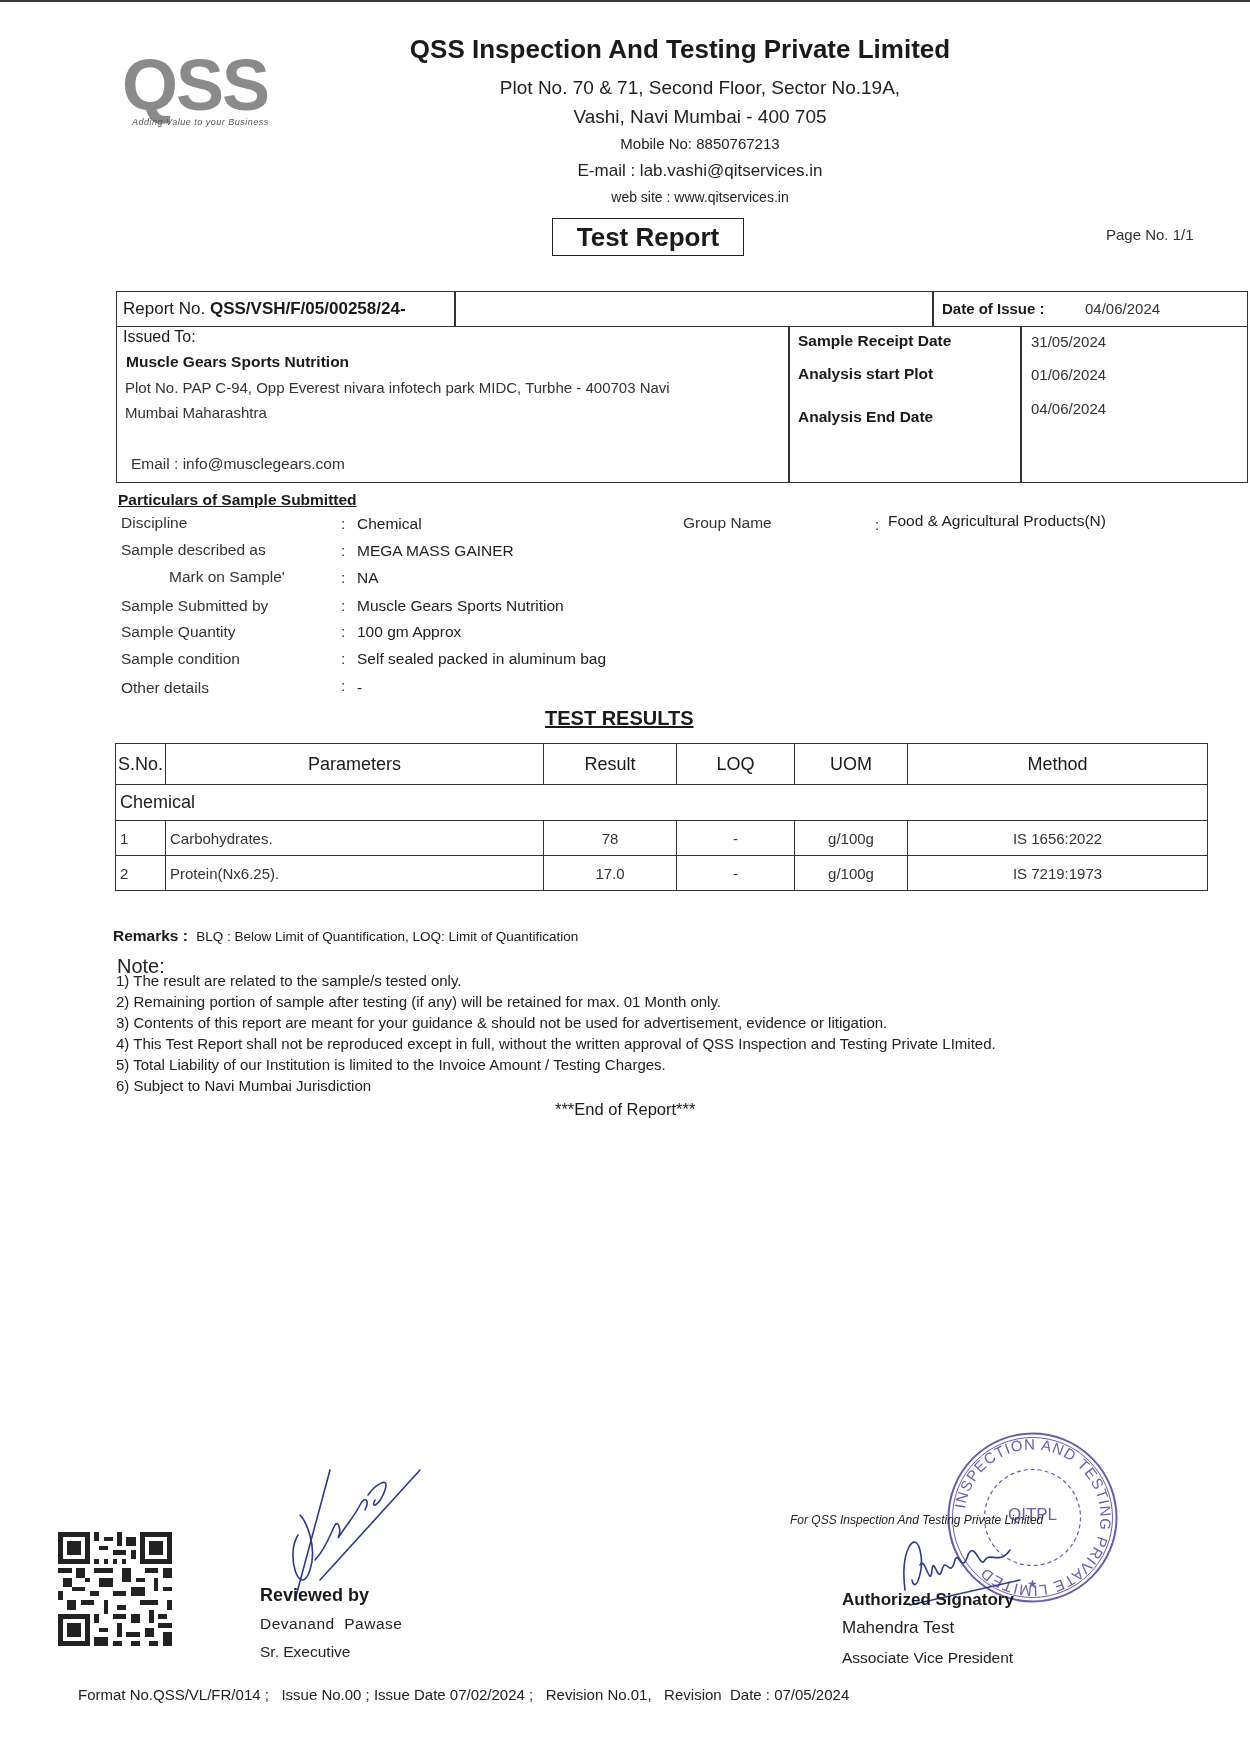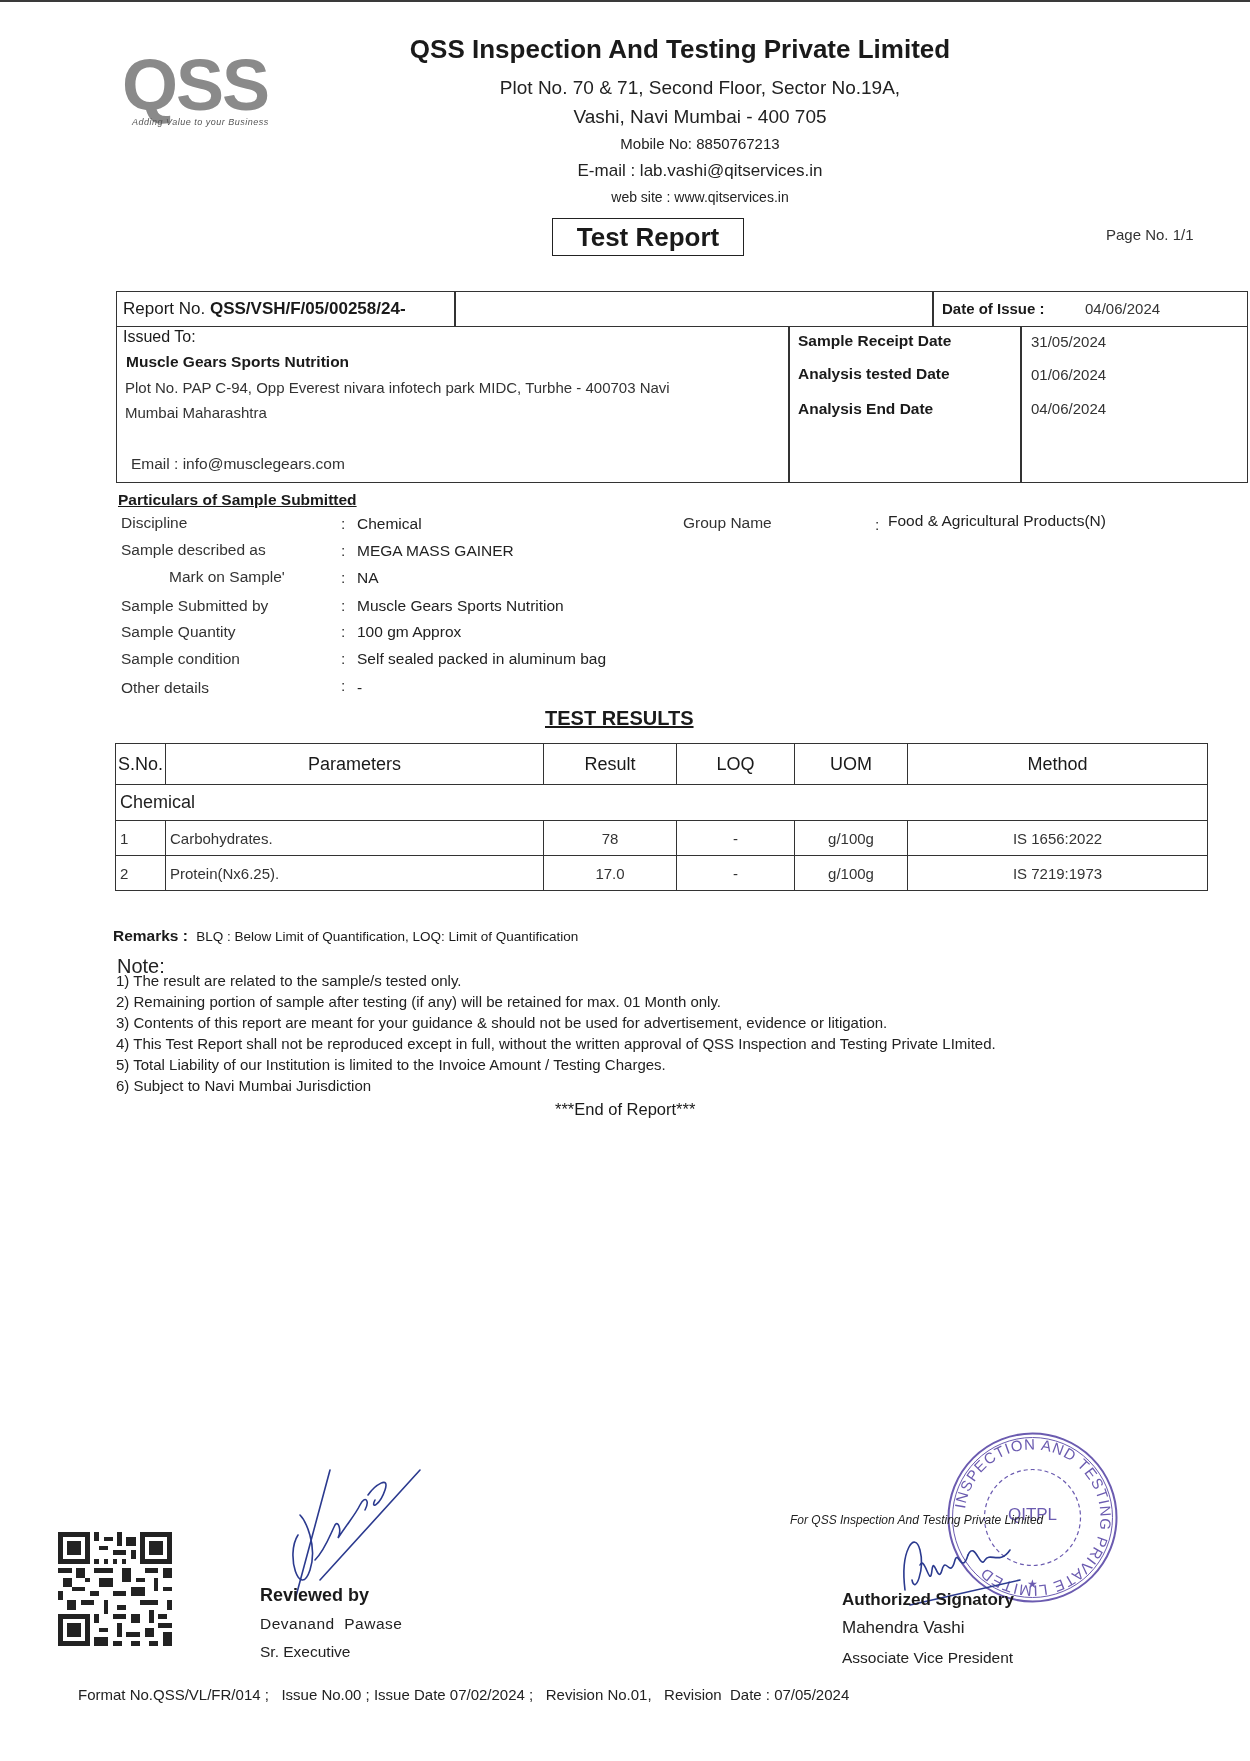--- a/index.html
+++ b/index.html
@@ -107,23 +107,23 @@
   </div>
   <div class="doi-l">Date of Issue :</div>
   <div class="doi-v">04/06/2024</div>
   <div class="issued">Issued To:</div>
   <div class="cust">Muscle Gears Sports Nutrition</div>
   <div class="addr1">Plot No. PAP C-94, Opp Everest nivara infotech park MIDC, Turbhe - 400703 Navi</div>
   <div class="addr2">Mumbai Maharashtra</div>
   <div class="email">Email : info@musclegears.com</div>
   <div class="dl" style="top:40px;">Sample Receipt Date</div>
   <div class="dv" style="top:41px;">31/05/2024</div>
-  <div class="dl" style="top:73px;">Analysis tested Date</div>
+  <div class="dl" style="top:73px;">Analysis start Plot</div>
   <div class="dv" style="top:74px;">01/06/2024</div>
-  <div class="dl" style="top:108px;">Analysis End Date</div>
+  <div class="dl" style="top:116px;">Analysis End Date</div>
   <div class="dv" style="top:108px;">04/06/2024</div>
 </div>
 
 <div class="abs part-h">Particulars of Sample Submitted</div>
 
 <div class="pl" style="top:514px;">Discipline</div>
 <div class="pc" style="top:515px;">:</div>
 <div class="pv" style="top:515px;">Chemical</div>
 
 <div class="pl" style="top:541px;">Sample described as</div>
@@ -298,16 +298,16 @@
 
 <svg class="abs sig2" viewBox="0 0 140 110">
   <g fill="none" stroke="#2b3a8f" stroke-width="1.6" stroke-linecap="round">
     <path d="M5 80 C 0 40, 15 20, 20 40 C 25 60, 15 85, 12 70"></path>
     <path d="M20 55 C 25 45, 30 80, 32 60 C 34 45, 38 75, 42 60 C 46 45, 50 70, 55 50 C 58 40, 62 65, 68 45"></path>
     <path d="M68 45 C 75 30, 80 60, 85 50 C 90 42, 100 55, 110 40"></path>
     <path d="M10 95 L 120 70"></path>
   </g>
 </svg>
 <div class="abs auth-l">Authorized Signatory</div>
-<div class="abs auth-n">Mahendra Vashi</div>
+<div class="abs auth-n">Mahendra Test</div>
 <div class="abs auth-t">Associate Vice President</div>
 
 <div class="abs fmt">Format No.QSS/VL/FR/014 ;   Issue No.00 ; Issue Date 07/02/2024 ;   Revision No.01,   Revision  Date : 07/05/2024</div>
 
 </body></html>

